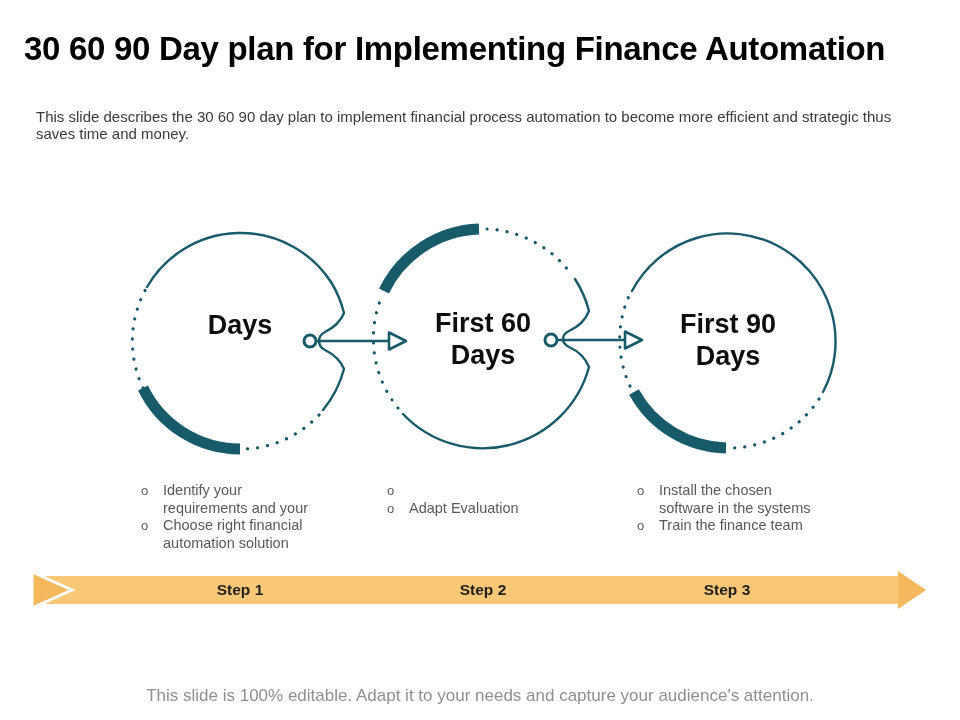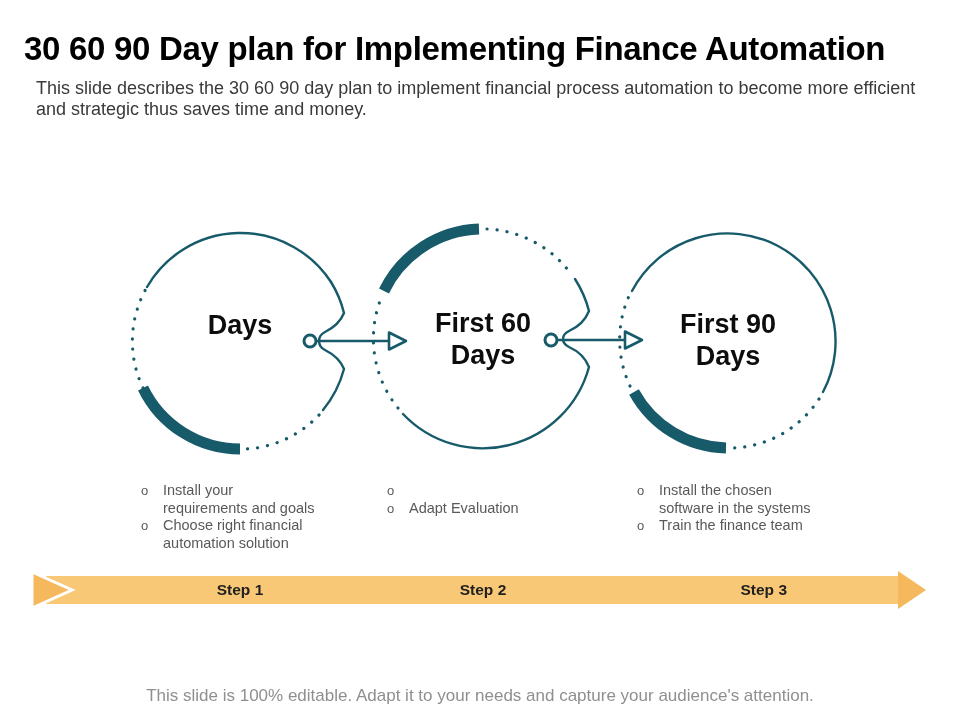--- a/index.html
+++ b/index.html
@@ -1,21 +1,21 @@
 <!DOCTYPE html>
 <html style="--teal: #175A6A; --band: #F9C876; --band-dark: #F5B85C; --bullet-text: #595959; --footer-text: #8F8F8F; --step-text: #1F1F1F; --title-text: #000000;"><head>
 <meta charset="utf-8">
 <style>
   html,body{margin:0;padding:0;background:#fff;}
   .slide{position:relative;width:960px;height:720px;background:#ffffff;overflow:hidden;
          font-family:"Liberation Sans", sans-serif;}
   .title{position:absolute;left:24px;top:30px;width:900px;
          font-size:33px;font-weight:bold;letter-spacing:-0.3px;color:var(--title-text);}
-  .subtitle{position:absolute;left:36px;top:78px;width:880px;
-            font-size:18px;color:#3a3a3a;}
+  .subtitle{position:absolute;left:36px;top:108px;width:880px;
+            font-size:15px;color:#3a3a3a;}
   .diagram-svg{position:absolute;left:0;top:0;width:960px;height:720px;}
   .arc-thin{fill:none;stroke:var(--teal);stroke-width:2.4;stroke-linecap:round;}
   .arc-thick{fill:none;stroke:var(--teal);stroke-width:11;stroke-linecap:butt;}
   .arc-dotted{fill:none;stroke:var(--teal);stroke-width:3.2;stroke-linecap:round;
               stroke-dasharray:0.1 10;}
   .conn-line{fill:none;stroke:var(--teal);stroke-width:2.6;}
   .conn-ring{fill:#ffffff;stroke:var(--teal);stroke-width:3;}
   .conn-head{fill:#ffffff;stroke:var(--teal);stroke-width:2.6;stroke-linejoin:round;}
   .band-rect{fill:var(--band);}
   .band-dark{fill:var(--band-dark);}
@@ -91,21 +91,21 @@
     <div>Days</div>
   </div>
   <div class="phase-label" style="left:633px;top:308px;">
     <div>First 90</div>
     <div>Days</div>
   </div>
 
   <div class="bullets" style="left:141px;top:482px;">
     <div class="bullet-item">
       <span class="bullet-marker">o</span>
-      <span class="bullet-text">Install your requirements and goals</span>
+      <span class="bullet-text">Identify your requirements and your</span>
     </div>
     <div class="bullet-item">
       <span class="bullet-marker">o</span>
       <span class="bullet-text">Choose right financial automation solution</span>
     </div>
   </div>
   <div class="bullets" style="left:387px;top:482px;">
     <div class="bullet-item">
       <span class="bullet-marker">o</span>
     </div>
@@ -120,16 +120,16 @@
       <span class="bullet-text">Install the chosen software in the systems</span>
     </div>
     <div class="bullet-item">
       <span class="bullet-marker">o</span>
       <span class="bullet-text">Train the finance team</span>
     </div>
   </div>
 
   <div class="step-label" style="left:180px;">Step 1</div>
   <div class="step-label" style="left:423px;">Step 2</div>
-  <div class="step-label" style="left:667px;text-align:right;">Step 3</div>
+  <div class="step-label" style="left:667px;">Step 3</div>
 
   <div class="footer">This slide is 100% editable. Adapt it to your needs and capture your audience's attention.</div>
 </div>
 
 </body></html>

